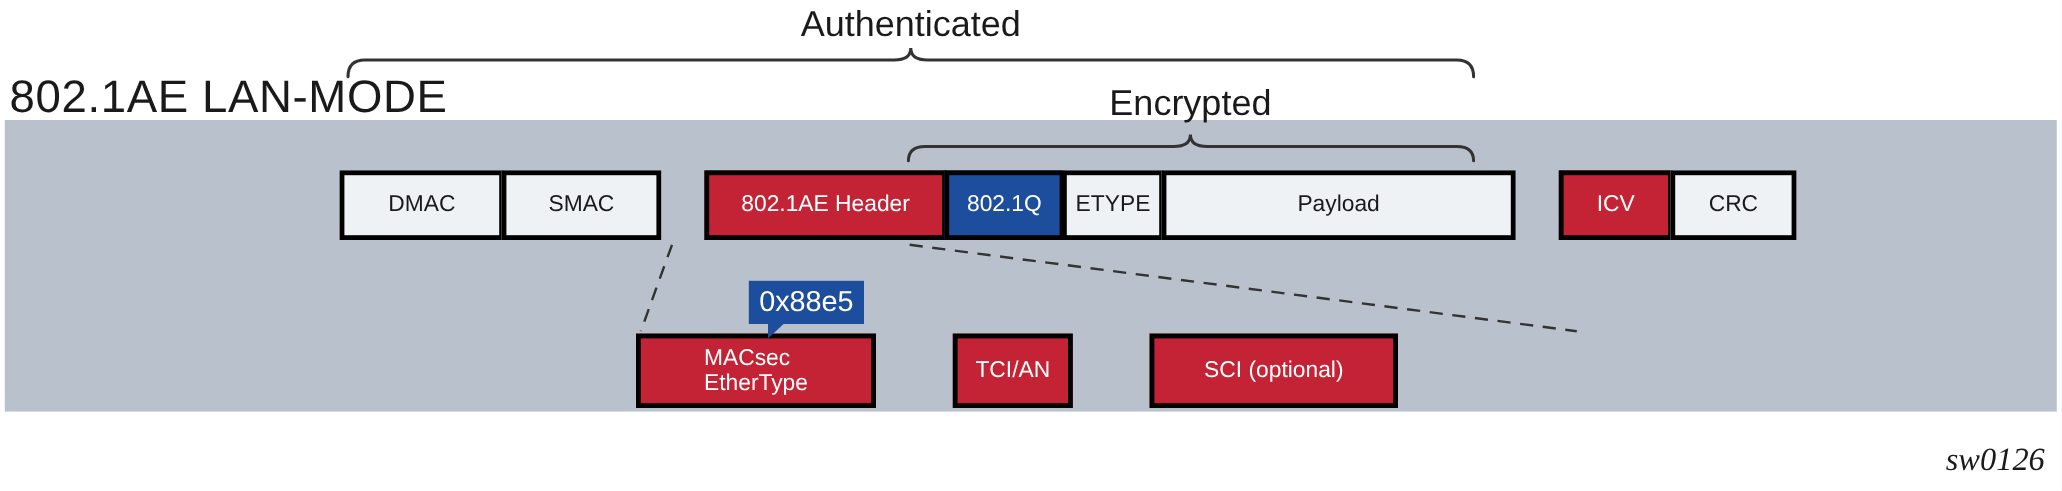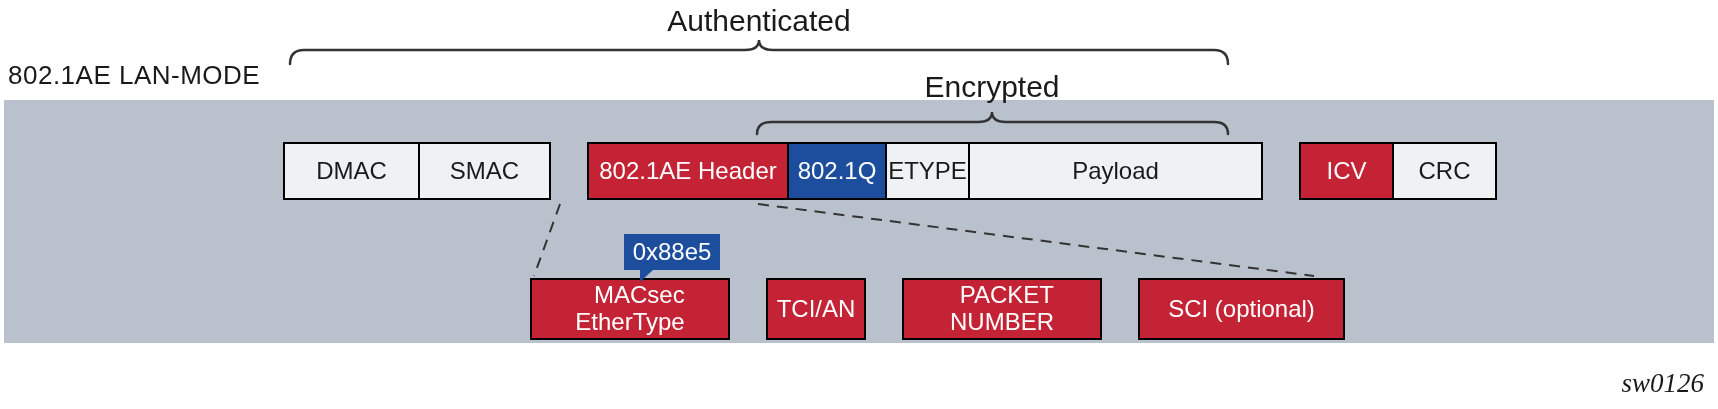--- a/index.html
+++ b/index.html
@@ -10,50 +10,50 @@
     color:#1a1a1a;
     overflow:hidden;
     background:#ffffff;
   }
   .band{
     position:absolute;left:4px;top:100px;width:1710px;height:243px;
     background:#b9c2cc;
   }
   .page-title{
     position:absolute;left:8px;top:60px;
-    font-size:26px;letter-spacing:.5px;
+    font-size:38px;letter-spacing:.5px;
   }
   .annot{
     position:absolute;font-size:30px;text-align:center;width:300px;
   }
   .annot.auth{left:609px;top:4px;}
   .annot.enc{left:842px;top:70px;}
   .overlay{
     position:absolute;left:0;top:0;width:1718px;height:409px;
     pointer-events:none;z-index:3;
   }
   .row{
     position:absolute;display:flex;z-index:4;
   }
   .cell{
     box-sizing:border-box;
-    border:2px solid #000000;
+    border:4px solid #000000;
     margin-left:-2px;
     display:flex;align-items:center;justify-content:center;
-    text-align:right;
-    font-size:24px;line-height:1.12;
+    text-align:left;
+    font-size:19px;line-height:1.12;
     white-space:pre-line;
   }
   .cell:first-child{margin-left:0;}
   .light{background:#eef2f5;color:#1a1a1a;}
   .red{background:#c32334;color:#ffffff;margin-left:36px;}
   .blue{background:#1d4e9e;color:#ffffff;}
   .frame-row{left:283px;top:142px;height:58px;}
   .frame-row .cell{height:58px;}
-  .macsec-row{left:530px;top:278px;height:62px;}
+  .macsec-row{left:530px;top:278px;height:62px;gap:28px;}
   .macsec-row .cell{height:62px;}
   .badge{
     position:absolute;left:600px;top:234px;width:96px;height:36px;z-index:5;
     background:#1d4e9e;color:#ffffff;font-size:24px;
     display:flex;align-items:center;justify-content:center;margin-left:24px;
   }
   .badge-tail{
     position:absolute;left:16px;top:100%;
     width:0;height:0;
     border-top:12px solid #1d4e9e;
@@ -100,20 +100,18 @@
 
   <div class="badge">
     <span>0x88e5</span>
     <span class="badge-tail"></span>
   </div>
 
   <div class="row macsec-row">
     <div class="cell red" style="width:200px">MACsec
 EtherType</div>
     <div class="cell red" style="width:100px">TCI/AN</div>
-    <div class="cell red" style="width:200px">PACKET
-NUMBER</div>
     <div class="cell red" style="width:207px">SCI (optional)</div>
   </div>
 
   <div class="watermark">sw0126</div>
 
 </div>
 
 </body></html>

